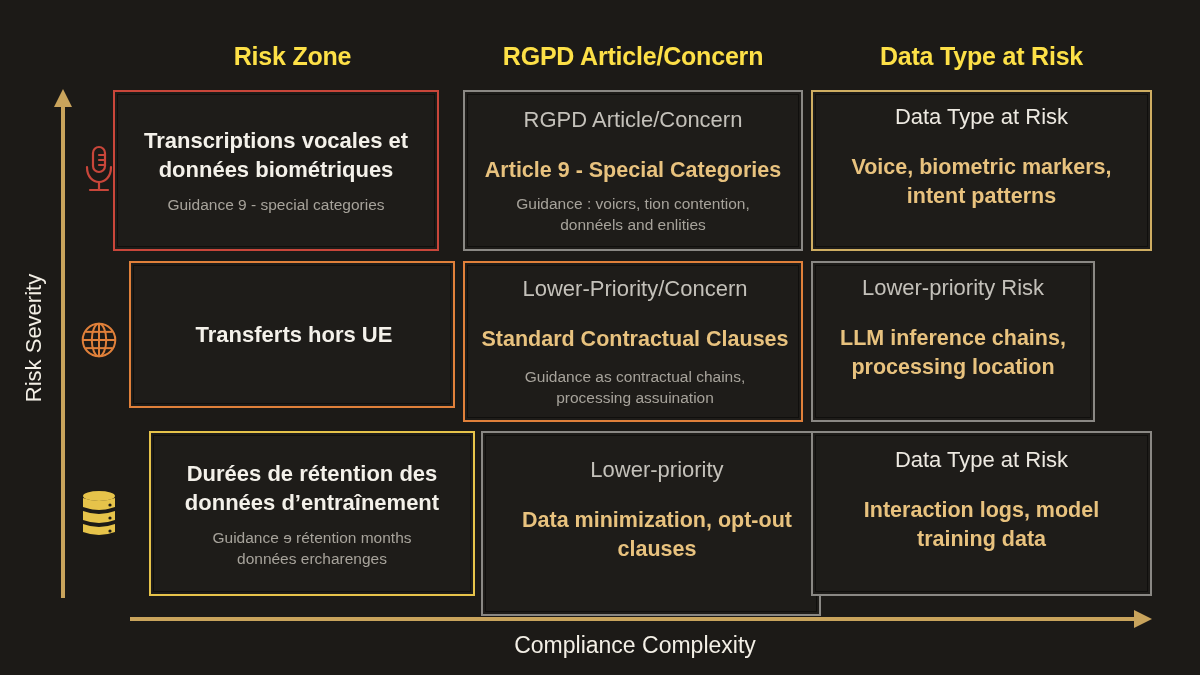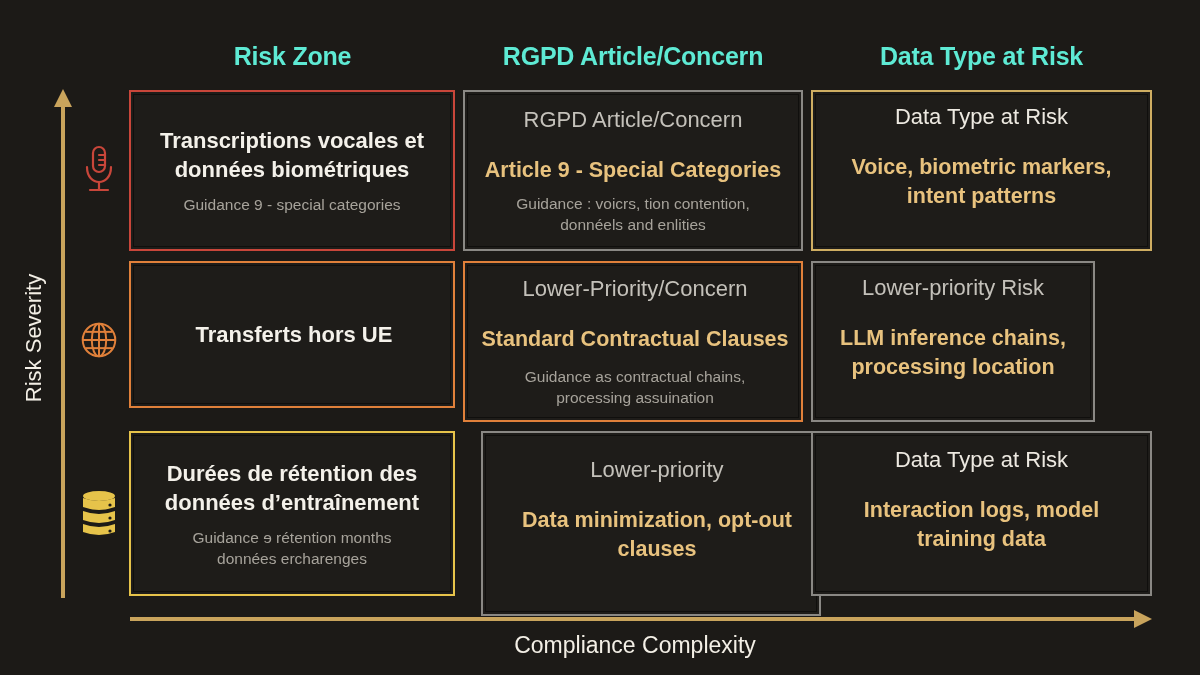--- a/index.html
+++ b/index.html
@@ -10,21 +10,21 @@
       position: relative;
       color: #f2efe8;
     }
     .col-header {
       position: absolute;
       top: 42px;
       height: 36px;
       text-align: center;
       font-size: 25px;
       font-weight: bold;
-      color: #5eead4;
+      color: #fde047;
       letter-spacing: -0.2px;
     }
     .y-axis-line {
       position: absolute;
       left: 61px;
       top: 104px;
       width: 4px;
       height: 494px;
       background: #c9a45c;
     }
@@ -94,21 +94,21 @@
     }
     .cell::after {
       content: "";
       position: absolute;
       inset: 2px;
       border: 1px solid rgba(0,0,0,0.45);
       pointer-events: none;
     }
     .b-red { border-color: #c9463a; }
     .b-orange { border-color: #e0803a; padding-left: 16px; }
-    .b-yellow { border-color: #e6c34a; }
+    .b-yellow { border-color: #e6c34a; margin-left: 20px; }
     .b-gold { border-color: #cfae62; }
     .b-gray { border-color: #8a8884; }
     .zone-title {
       font-size: 22px;
       font-weight: bold;
       color: #f4f1ea;
       line-height: 29px;
     }
     .zone-guide {
       margin-top: 10px;
@@ -173,21 +173,21 @@
     <ellipse cx="18" cy="6" rx="16" ry="5" fill="#e6c34a"></ellipse>
     <path d="M2 8 V17 Q18 23 34 17 V8 Q18 14 2 8 Z" fill="#e6c34a"></path>
     <path d="M2 21 V30 Q18 36 34 30 V21 Q18 27 2 21 Z" fill="#e6c34a"></path>
     <path d="M2 34 V42 Q18 48 34 42 V34 Q18 40 2 34 Z" fill="#e6c34a"></path>
     <circle cx="29" cy="15" r="1.6" fill="#1c1a17"></circle>
     <circle cx="29" cy="28" r="1.6" fill="#1c1a17"></circle>
     <circle cx="29" cy="41" r="1.6" fill="#1c1a17"></circle>
   </svg>
 </div>
 
-<div class="cell b-red" style="left:129px; top:90px; width:326px; height:161px;">
+<div class="cell b-red" style="left:113px; top:90px; width:326px; height:161px;">
   <div class="zone-title" style="max-width:280px;">Transcriptions vocales et données biométriques</div>
   <div class="zone-guide">Guidance 9 - special categories</div>
 </div>
 <div class="cell b-gray" style="left:463px; top:90px; width:340px; height:161px;">
   <div class="cell-heading">RGPD Article/Concern</div>
   <div class="cell-accent">Article 9 - Special Categories</div>
   <div class="cell-guide" style="max-width:280px; margin-top:8px;">Guidance : voicrs, tion contention, donnéels and enlities</div>
 </div>
 <div class="cell b-gold" style="left:811px; top:90px; width:341px; height:161px;">
   <div class="cell-heading white">Data Type at Risk</div>

